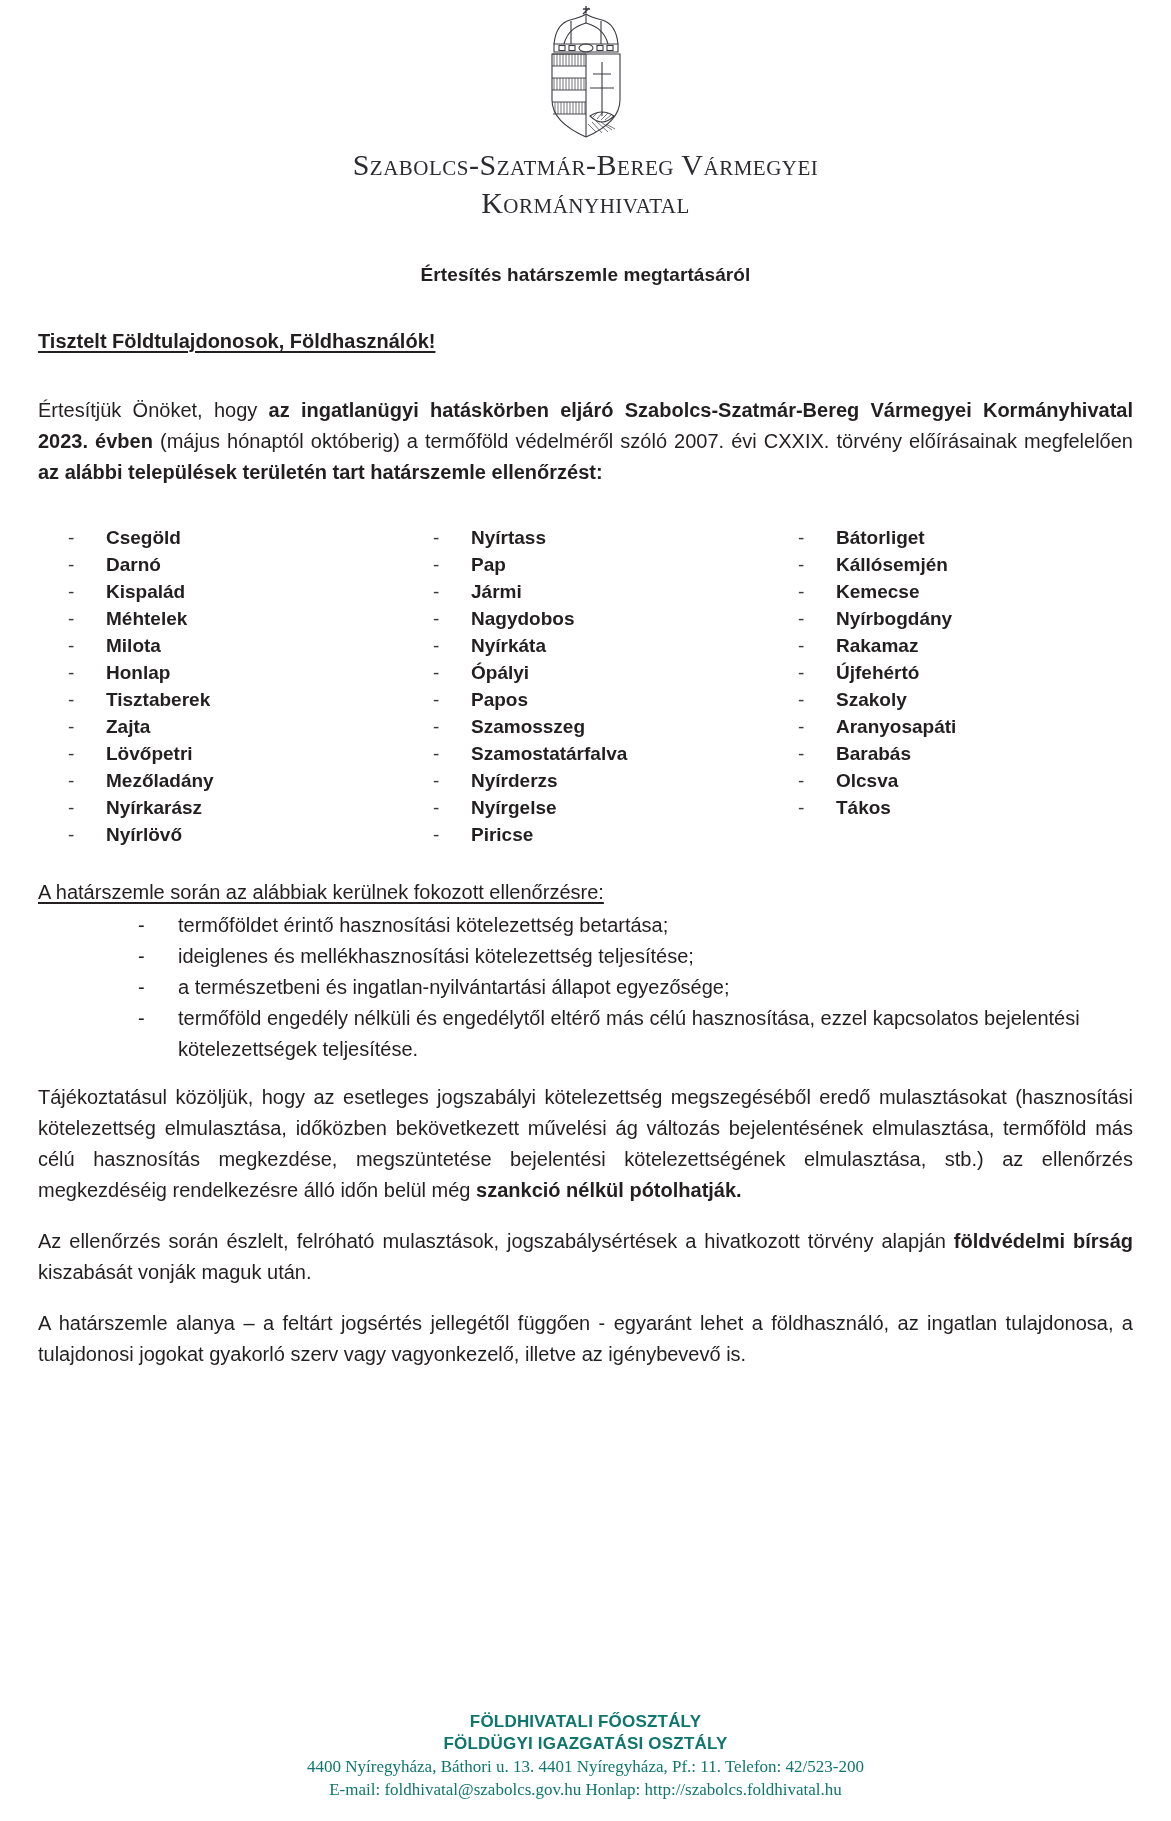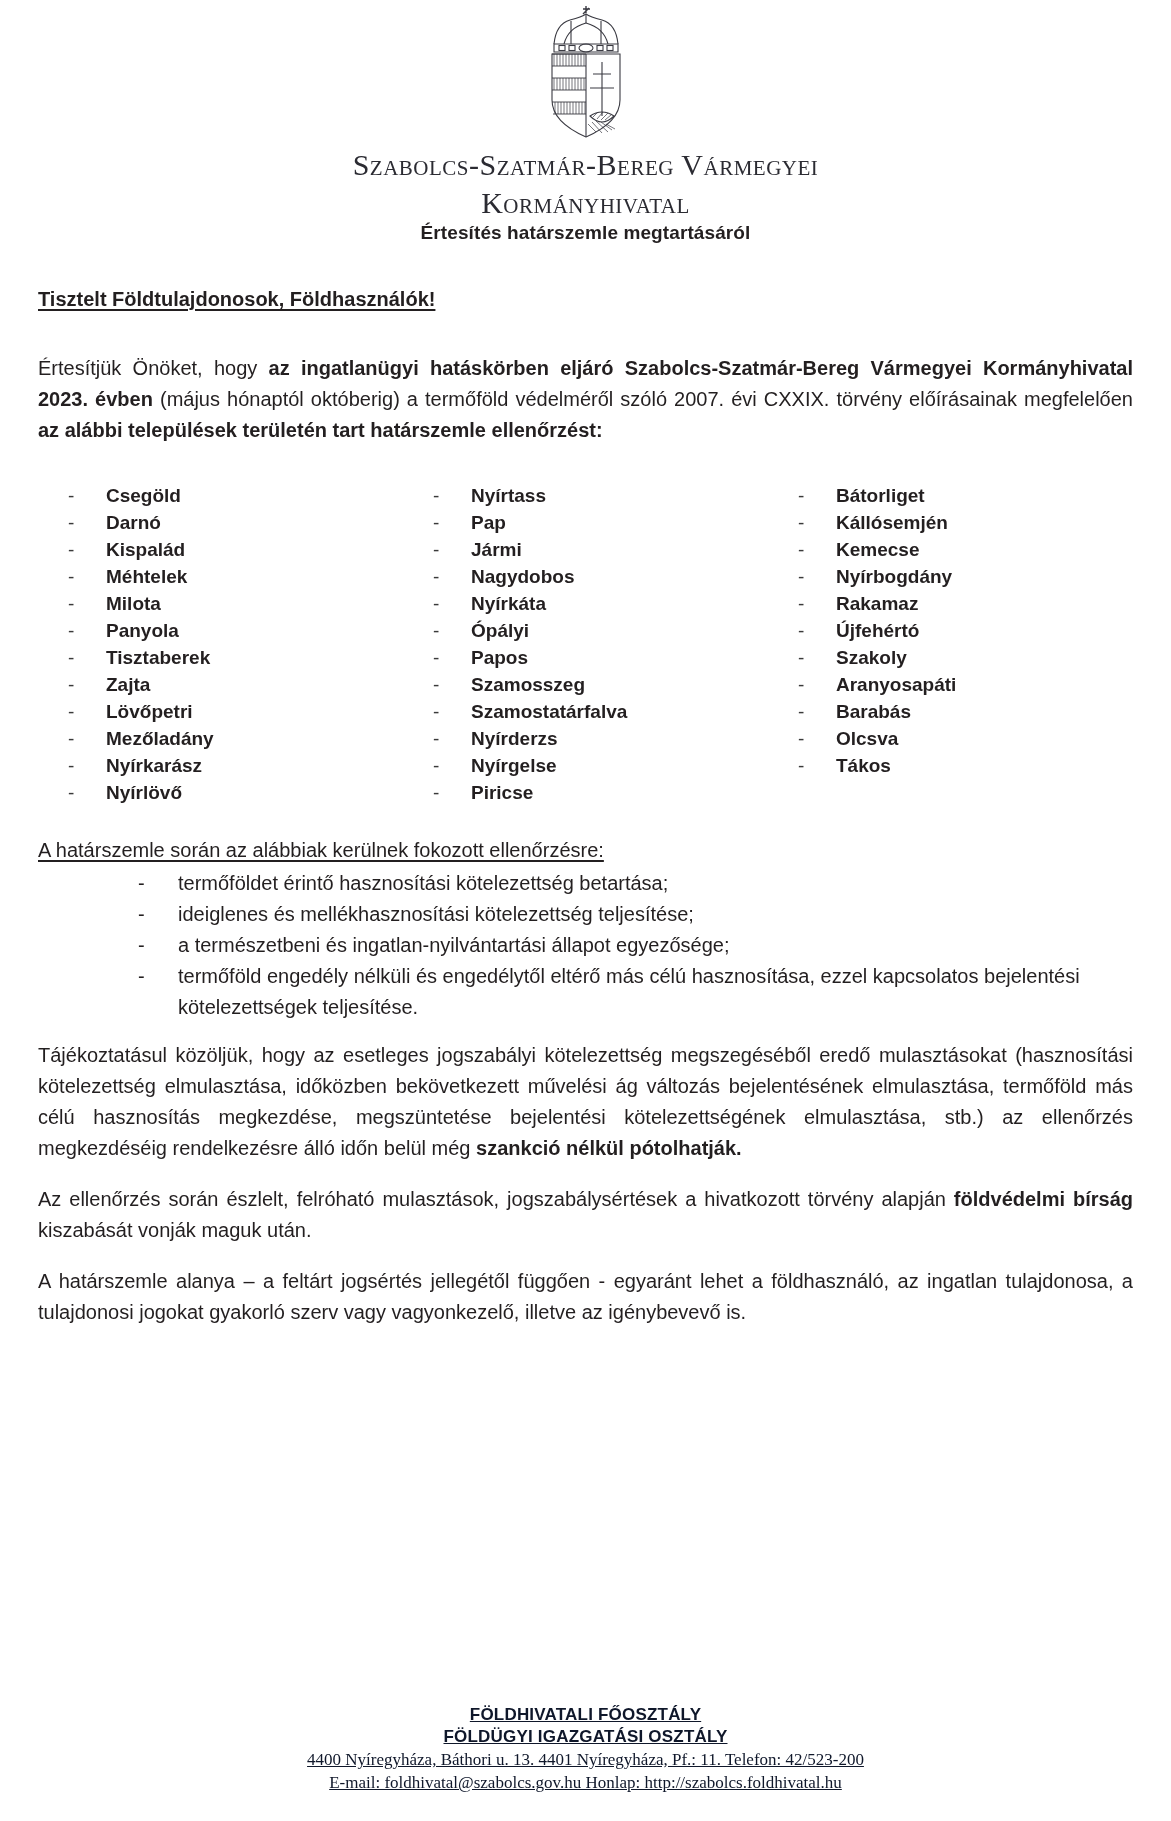--- a/index.html
+++ b/index.html
@@ -53,20 +53,21 @@
   .office-line2 {
     font-size: 30px;
     line-height: 38px;
   }
 
   
   .doc-title {
     text-align: center;
     font-weight: bold;
     font-size: 19px;
+    margin-top: 42px;
     letter-spacing: 0.1px;
   }
 
   
   .salutation {
     font-weight: bold;
     font-size: 20px;
     margin-top: 44px;
     text-decoration: underline;
     text-underline-offset: 3px;
@@ -146,24 +147,23 @@
     text-justify: inter-word;
   }
   .body-par.tight { margin-top: 2px; }
   .body-par b { font-weight: bold; }
 
   
   .footer {
     position: absolute;
     left: 0;
     right: 0;
-    bottom: 27px;
+    bottom: 20px;
     text-align: center;
-    color: #0f172a;
-    text-decoration: underline;
+    color: #0f766e;
   }
   .footer-line1,
   .footer-line2 {
     font-weight: bold;
     font-size: 17px;
     line-height: 22px;
     letter-spacing: 0.2px;
   }
   .footer-line3,
   .footer-line4 {
@@ -255,21 +255,21 @@
       <div class="settle-item">
           <span class="settle-dash">-</span>
           <span class="settle-name">Méhtelek</span>
         </div>
       <div class="settle-item">
           <span class="settle-dash">-</span>
           <span class="settle-name">Milota</span>
         </div>
       <div class="settle-item">
           <span class="settle-dash">-</span>
-          <span class="settle-name">Panyola</span>
+          <span class="settle-name">Honlap</span>
         </div>
       <div class="settle-item">
           <span class="settle-dash">-</span>
           <span class="settle-name">Tisztaberek</span>
         </div>
       <div class="settle-item">
           <span class="settle-dash">-</span>
           <span class="settle-name">Zajta</span>
         </div>
       <div class="settle-item">

